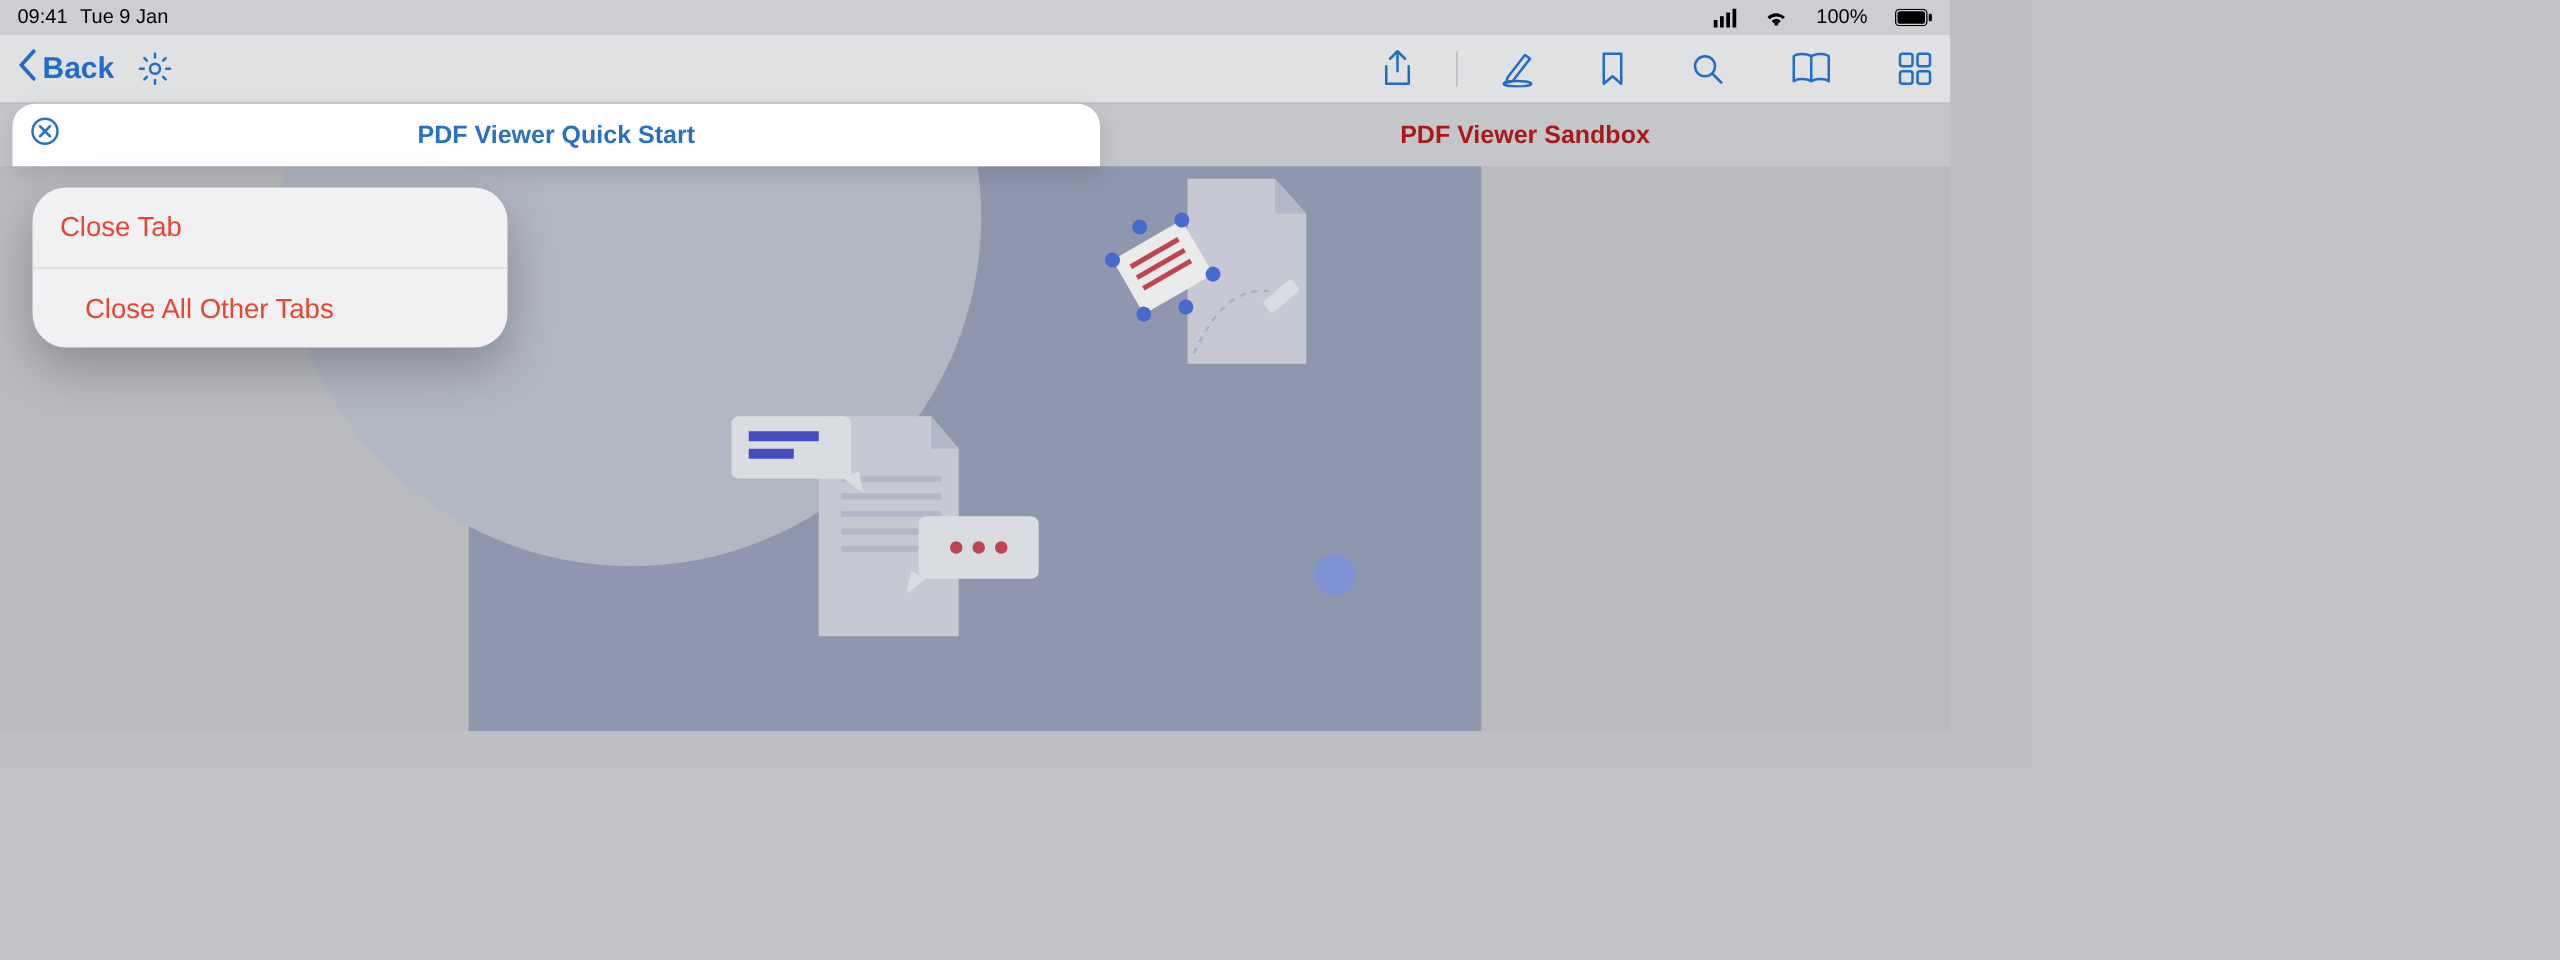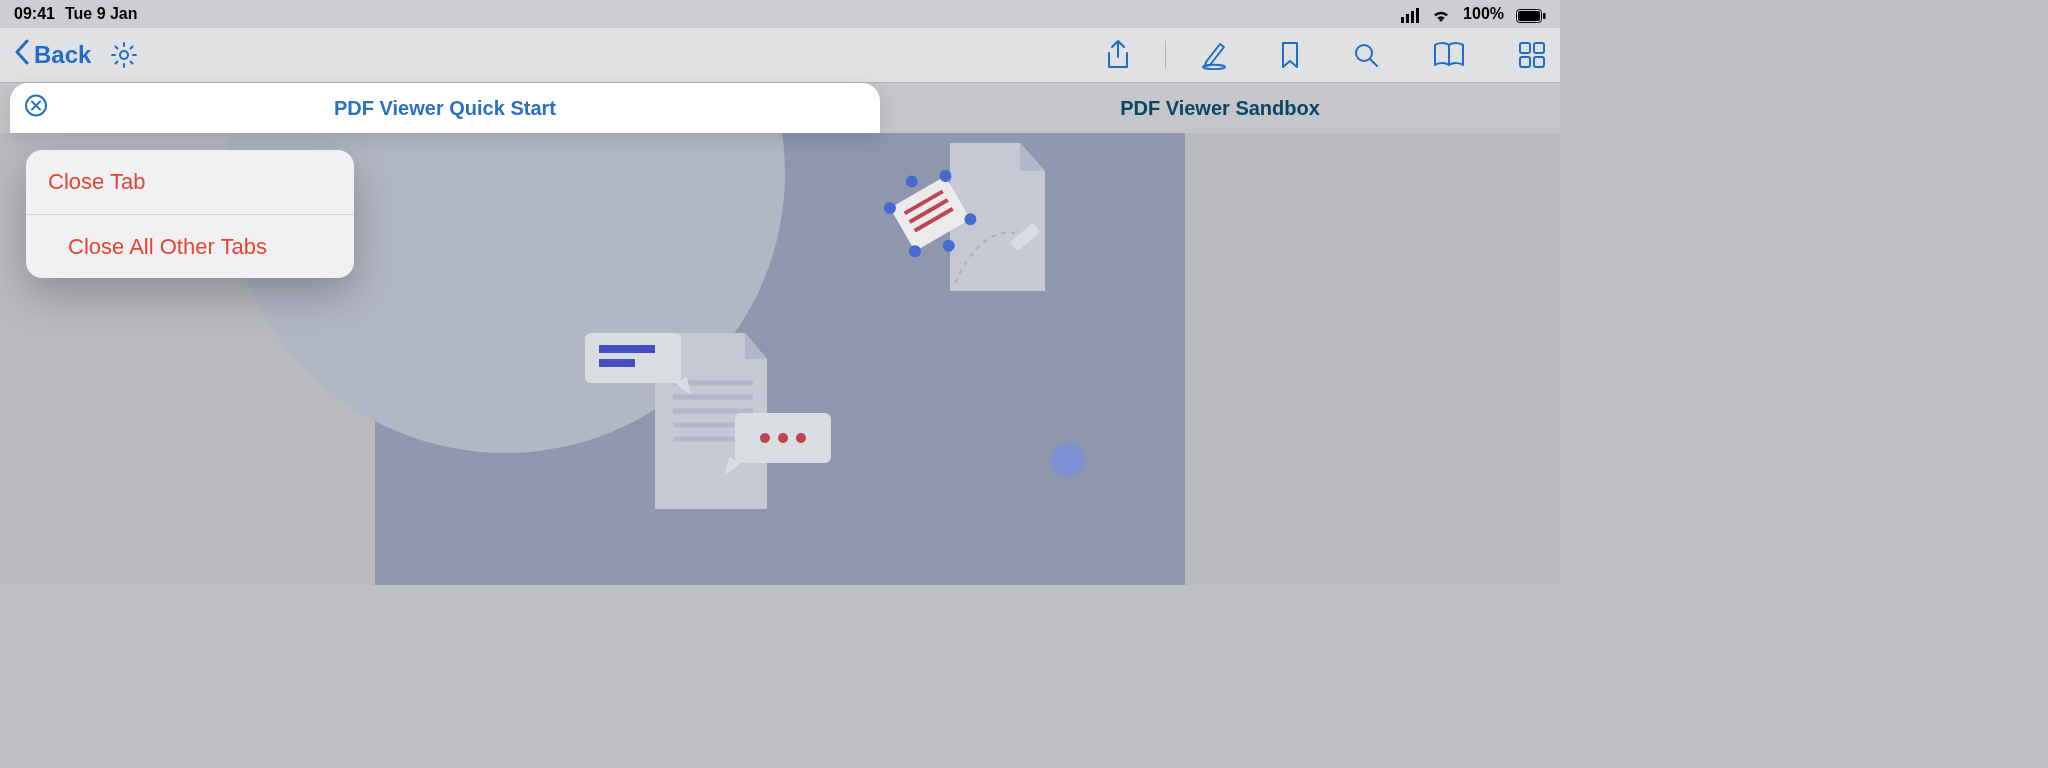--- a/index.html
+++ b/index.html
@@ -2,55 +2,55 @@
 <html><head>
 <meta charset="utf-8">
 <style>
   * { box-sizing: border-box; margin: 0; padding: 0; }
   html, body { width: 1560px; height: 585px; font-family: -apple-system, BlinkMacSystemFont, "Helvetica Neue", Arial, sans-serif; background: #cfd1d5; overflow: hidden; }
 
   
   .dim-layer { position: absolute; inset: 0; background: rgba(0,0,0,0.08); pointer-events: none; }
 
   
-  .status-bar { position: relative; height: 28px; display: flex; align-items: center; justify-content: space-between; padding: 0 14px; font-size: 16px; font-weight: 700; background: #dfe0e3; }
+  .status-bar { position: relative; height: 28px; display: flex; align-items: center; justify-content: space-between; padding: 0 14px; font-size: 16px; font-weight: 400; background: #dfe0e3; }
   .status-left { display: flex; gap: 10px; }
-  .status-right { display: flex; align-items: flex-end; gap: 12px; }
+  .status-right { display: flex; align-items: center; gap: 22px; }
   .cell-bars { display: inline-flex; align-items: flex-end; gap: 2px; }
   .cell-bars span { width: 3px; background: #000; display: inline-block; }
   .cell-bars span:nth-child(1){height:6px;} .cell-bars span:nth-child(2){height:9px;} .cell-bars span:nth-child(3){height:12px;} .cell-bars span:nth-child(4){height:15px;}
   .wifi-icon svg, .battery-icon svg { display:block; }
 
   
   .toolbar { position: relative; height: 55px; background: #f4f5f7; border-bottom: 1px solid #c0c2c6; display: flex; align-items: center; padding: 0 14px; }
   .toolbar-left { display:flex; align-items:center; gap:18px; }
   .back-btn { display:flex; align-items:center; gap:4px; color:#2477d6; font-size:24px; font-weight:700; }
   .chev { display:inline-block; }
   .gear-btn { color:#2477d6; }
   .toolbar-right { margin-left:auto; display:flex; align-items:center; gap:52px; color:#2477d6; }
   .tb-sep { width:1px; height:28px; background:#c0c2c6; margin-left:-18px; margin-right:-18px; }
   .icon-btn svg { display:block; }
 
   
   .tab-strip { position: relative; height: 50px; background: #d5d7db; display:flex; align-items:flex-end; }
-  .tab-inactive { flex:1; display:flex; align-items:center; justify-content:center; color:#0c4a6e; font-size:20px; font-weight:600; height:50px; }
+  .tab-inactive { flex:1; display:flex; align-items:center; justify-content:center; color:#b91c1c; font-size:20px; font-weight:600; height:50px; }
   .tab-active-wrap { flex:1; display:flex; align-items:flex-start; justify-content:flex-start; padding-left:10px; }
   .tab-active { position: relative; background:#fff; height:50px; width:870px; border-radius:18px 18px 0 0; display:flex; align-items:center; justify-content:center; color:#2a72c1; font-size:20px; font-weight:600; box-shadow: 0 6px 20px rgba(0,0,0,0.12); z-index: 30; }
   .tab-close { position:absolute; left:14px; top:50%; transform:translateY(-50%); color:#2a72c1; }
 
   
   .doc-area { position:relative; height: calc(585px - 28px - 55px - 50px); background:#c9cbd0; overflow:hidden; }
   .page { position:absolute; left:50%; top:-20px; transform:translateX(-50%); width:810px; height:1000px; background:#9ca4bd; }
   .big-circle-tl { position:absolute; left:-150px; top:-220px; width:560px; height:560px; border-radius:50%; background:#c2c7d5; }
   .dot-blue-br { position:absolute; right:100px; top:330px; width:34px; height:34px; border-radius:50%; background:#8aa0e6; }
   .doc-icon-a { position:absolute; right:130px; top:20px; }
   .doc-icon-b { position:absolute; left:210px; top:200px; }
 
   
-  .popover { position:absolute; left:26px; top:150px; width:328px; background:#f1f1f3; border-radius:16px; box-shadow: 0 16px 40px rgba(0,0,0,0.25); overflow:hidden; z-index:40; }
+  .popover { position:absolute; left:26px; top:150px; width:380px; background:#f1f1f3; border-radius:27px; box-shadow: 0 16px 40px rgba(0,0,0,0.25); overflow:hidden; z-index:40; }
   .menu-item { height:64px; display:flex; align-items:center; padding:0 22px; color:#e64532; font-size:22px; cursor:pointer; }
   .menu-item + .menu-item { border-top:1px solid #d7d7da;padding-left:42px; }
 </style>
 </head>
 <body>
 
 <div class="status-bar">
   <div class="status-left">
     <span>09:41</span>
     <span>Tue 9 Jan</span>

